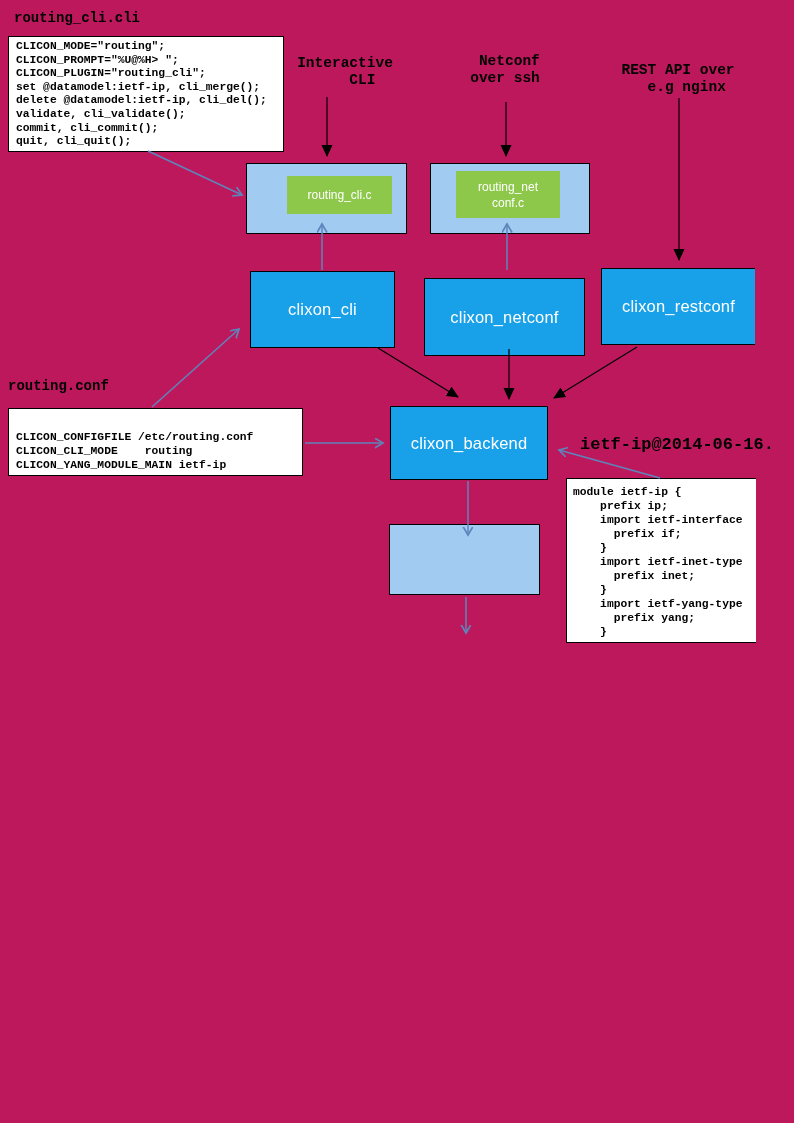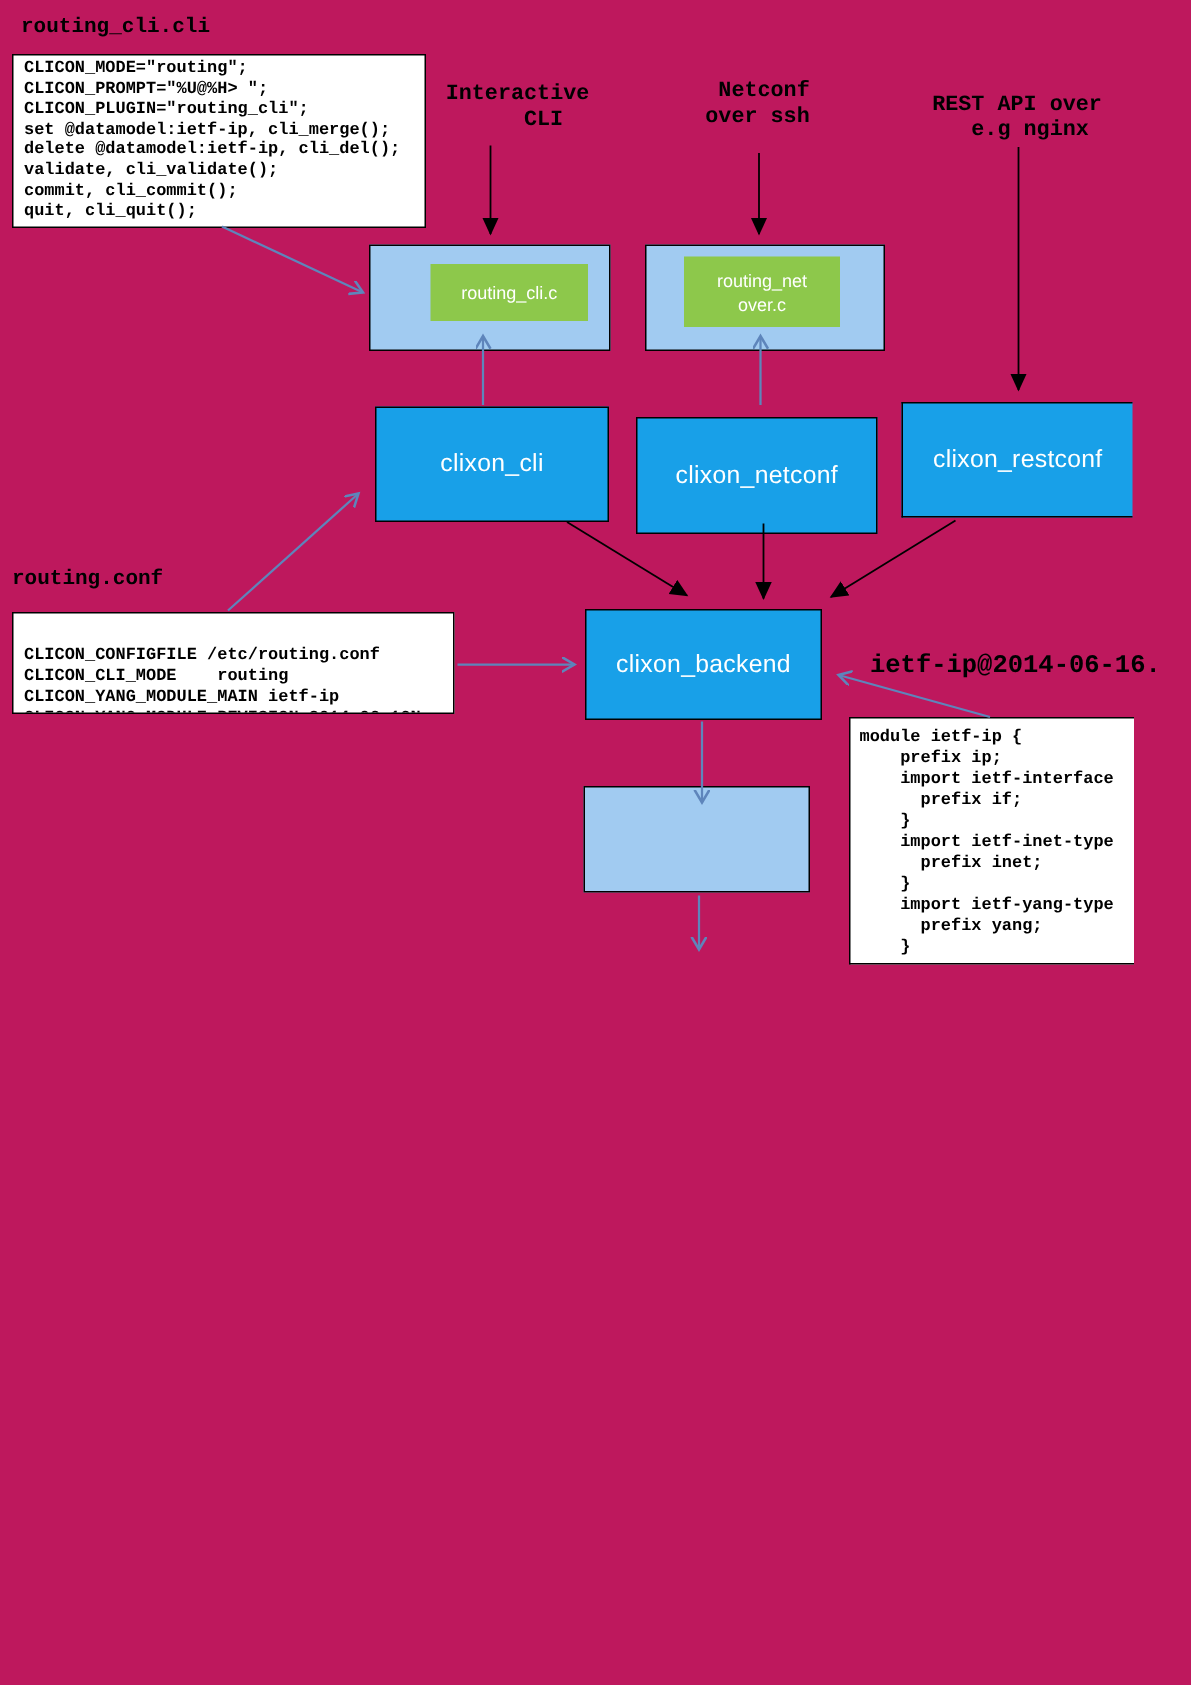--- a/index.html
+++ b/index.html
@@ -73,23 +73,23 @@
   <div class="abs access-label" style="left:440px;top:53px;width:130px;"> Netconf
 over ssh</div>
   <div class="abs access-label" style="left:597px;top:62px;width:162px;">REST API over
   e.g nginx</div>
 
   <div class="abs plugin-cont" style="left:246px;top:163px;width:161px;height:71px;"></div>
   <div class="abs plugin-box" style="left:287px;top:176px;width:105px;height:38px;">routing_cli.c</div>
 
   <div class="abs plugin-cont" style="left:430px;top:163px;width:160px;height:71px;"></div>
   <div class="abs plugin-box" style="left:456px;top:171px;width:104px;height:47px;">routing_net
-over.c</div>
+conf.c</div>
 
-  <div class="abs proc-box" style="left:250px;top:271px;width:156px;height:77px;">clixon_cli</div>
+  <div class="abs proc-box" style="left:250px;top:271px;width:145px;height:77px;">clixon_cli</div>
   <div class="abs proc-box" style="left:424px;top:278px;width:161px;height:78px;">clixon_netconf</div>
   <div class="abs proc-box" style="left:601px;top:268px;width:154px;height:77px;border-right:none;">clixon_restconf</div>
   <div class="abs proc-box" style="left:390px;top:406px;width:158px;height:74px;">clixon_backend</div>
 
   <div class="abs file-title" style="left:8px;top:378px;">routing.conf</div>
   <div class="abs code-box" style="left:8px;top:408px;width:295px;height:68px;padding-top:21px;">CLICON_CONFIGFILE /etc/routing.conf
 CLICON_CLI_MODE    routing
 CLICON_YANG_MODULE_MAIN ietf-ip
 CLICON_YANG_MODULE_REVISION 2014-06-16N</div>
 

